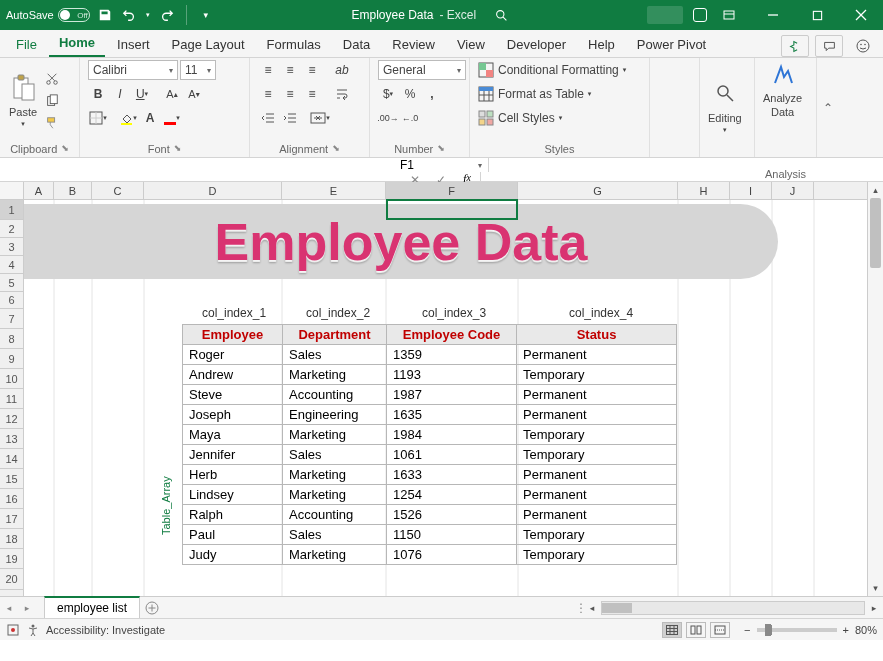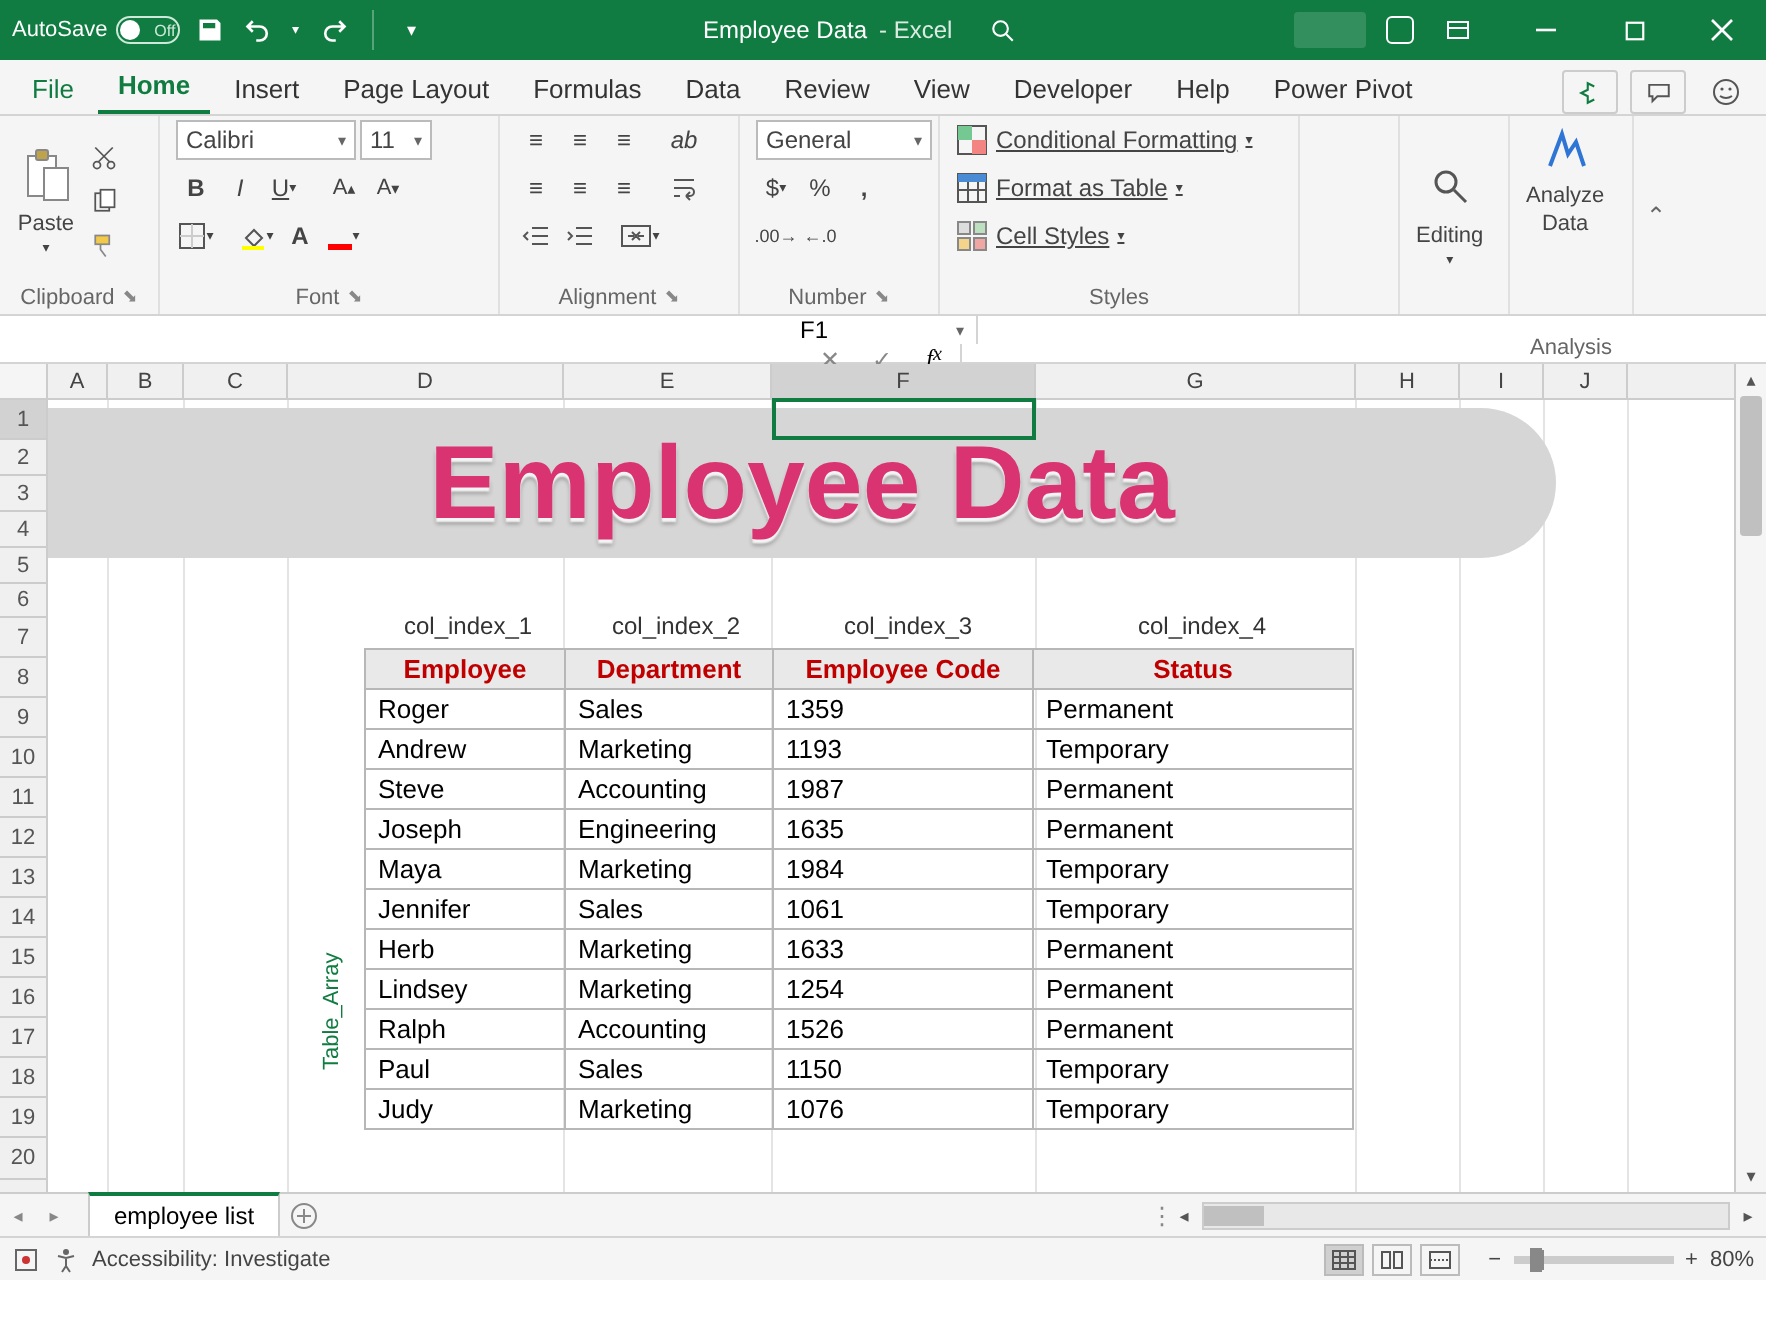--- a/index.html
+++ b/index.html
@@ -366,21 +366,21 @@
         <div class="mini" style="font-size:9px;">←.0</div>
       </div>
     </div>
     <div class="label">
         <span>Number</span>
         <span class="dialog">⬊</span>
       </div>
   </div>
 
   <div class="group" style="width:180px;">
-    <div class="body col" style="align-items:flex-start; gap:4px;text-decoration:underline;">
+    <div class="body col" style="align-items:flex-start; gap:4px;">
       <div class="cell-styles-item">
         <svg width="16" height="16" viewBox="0 0 16 16">
             <rect x="1" y="1" width="14" height="14" fill="none" stroke="#555"></rect>
             <rect x="1" y="1" width="7" height="7" fill="#76c893"></rect>
             <rect x="8" y="8" width="7" height="7" fill="#f28482"></rect>
           </svg>
         <span>Conditional Formatting</span>
           <span style="font-size:7px;">▾</span>
       </div>
       <div class="cell-styles-item">

